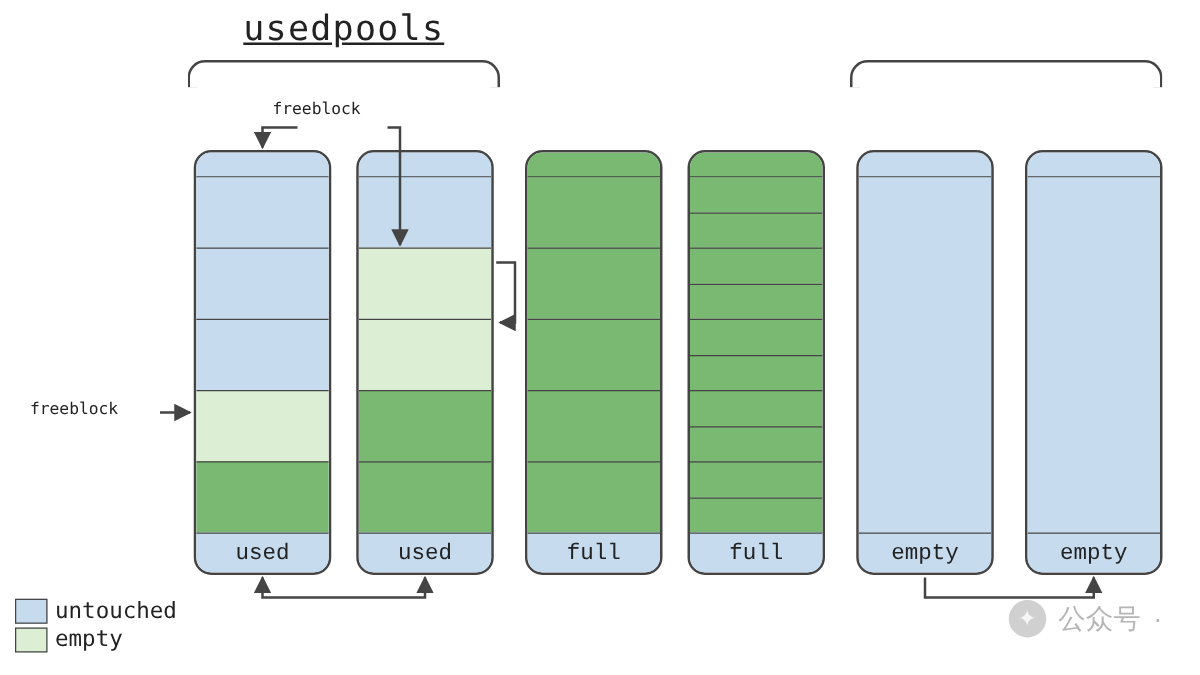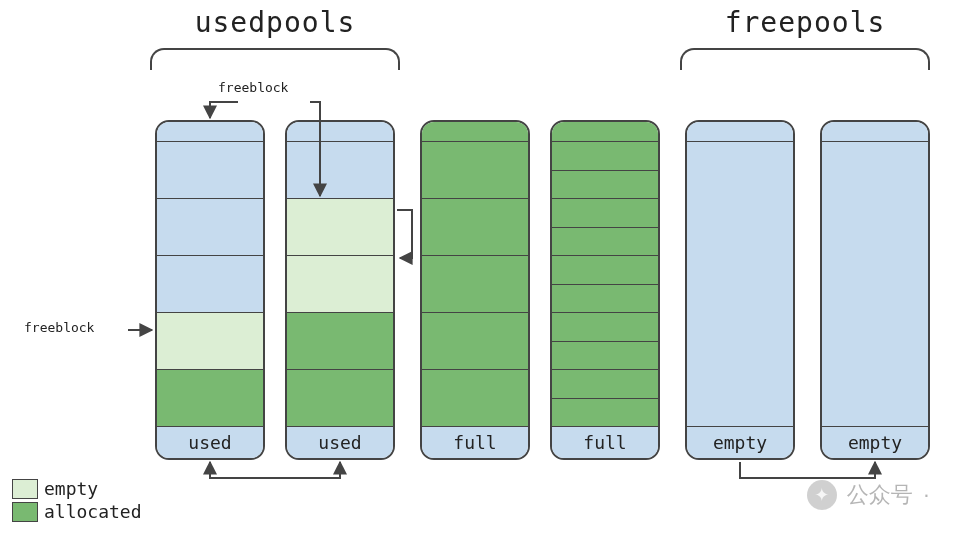--- a/index.html
+++ b/index.html
@@ -12,37 +12,39 @@
     font-size: 18px;
     color: #222;
     position: relative;
   }
   .stage { position: absolute; inset: 0; }
   .title {
     position: absolute;
     font-size: 28px;
     letter-spacing: 1px;
     text-align: center;
+    text-decoration: underline;
   }
   .brace {
     position: absolute;
     height: 22px;
     border: 2px solid #444;
     border-bottom: none;
     border-radius: 14px 14px 0 0;
   }
   .pool {
     position: absolute;
     width: 110px;
     border: 2px solid #444;
     border-radius: 14px;
     overflow: hidden;
     display: flex;
     flex-direction: column;
     background: #fff;
+    font-family: Liberation Mono, monospace;
   }
   .hdr {
     height: 20px;
     border-bottom: 1px solid #444;
   }
   .body { flex: 1; display: flex; flex-direction: column; }
   .blk { flex: 1; border-top: 1px solid #444; }
   .blk:first-child { border-top: none; }
   .ftr {
     height: 32px;
@@ -87,21 +89,20 @@
     font-size: 18px; color: rgba(255,255,255,0.8);
   }
   svg.arrows { position: absolute; inset: 0; pointer-events: none; }
 </style>
 </head>
 <body>
 
 <div class="stage">
 
   <div class="title" style="left:150px; top:6px; width:250px;">usedpools</div>
-  <div class="title" style="left:680px; top:6px; width:250px;">freepools</div>
 
   <div class="brace" style="left:150px; top:48px; width:250px;"></div>
   <div class="brace" style="left:680px; top:48px; width:250px;"></div>
 
   <div class="lbl" style="left:218px; top:80px;">freeblock</div>
   <div class="lbl" style="left:24px; top:320px;">freeblock</div>
 
   <div class="pool" style="left:155px; top:120px; height:340px;">
     <div class="hdr c-untouched"></div>
     <div class="body">
@@ -186,26 +187,26 @@
 
     <path d="M 128 330 L 152 330" fill="none" stroke="#444" stroke-width="2" marker-end="url(#ah)"></path>
 
     <path d="M 210 462 L 210 478 L 340 478 L 340 462" fill="none" stroke="#444" stroke-width="2" marker-start="url(#ah)" marker-end="url(#ah)"></path>
 
     <path d="M 740 462 L 740 478 L 875 478 L 875 462" fill="none" stroke="#444" stroke-width="2" marker-end="url(#ah)"></path>
   </svg>
 
   <div class="legend">
     <div class="row">
+      <div class="sw c-untouched"></div>
+      <span>untouched</span>
+    </div>
+    <div class="row">
       <div class="sw c-free"></div>
       <span>empty</span>
-    </div>
-    <div class="row">
-      <div class="sw c-alloc"></div>
-      <span>allocated</span>
     </div>
   </div>
 
   <div class="watermark">
     <div class="wm-icon">✦</div>
     <span>公众号</span>
     <span>·</span>
   </div>
 
 </div>

